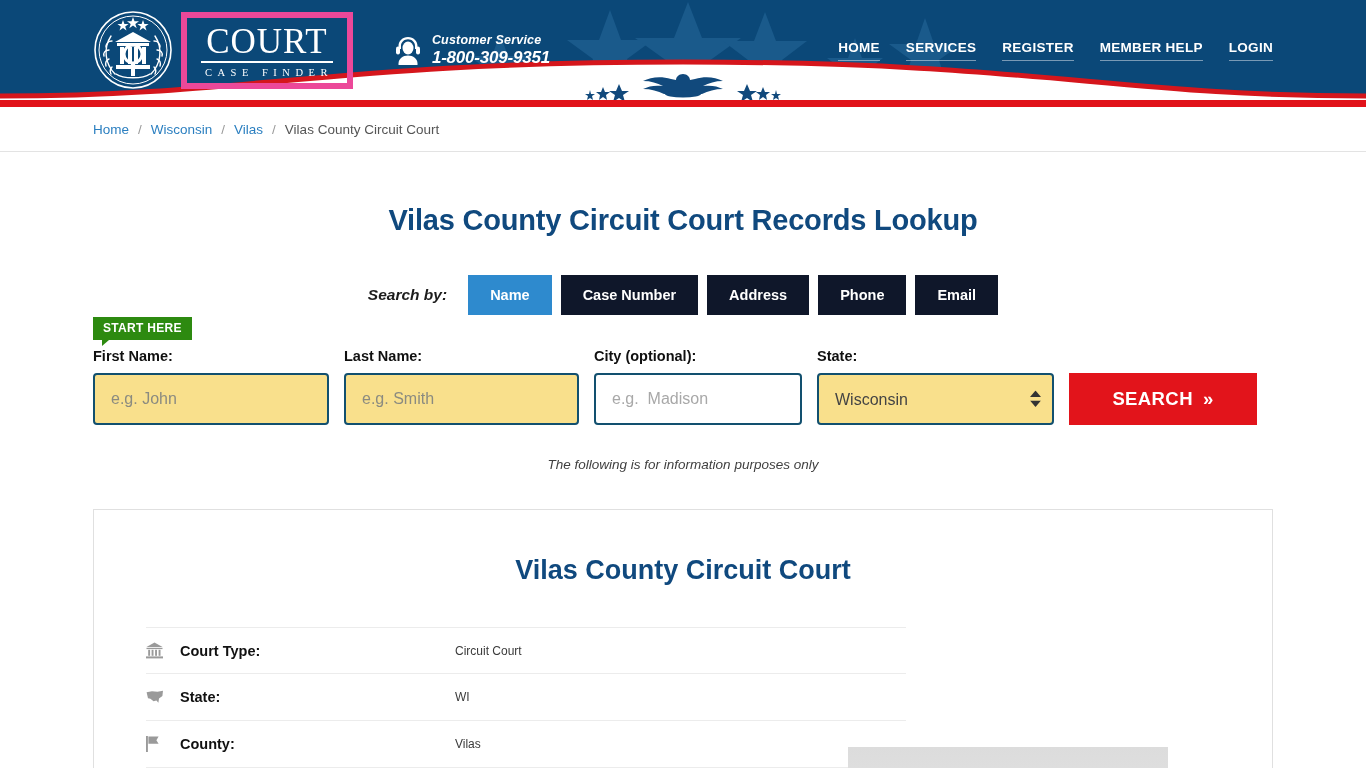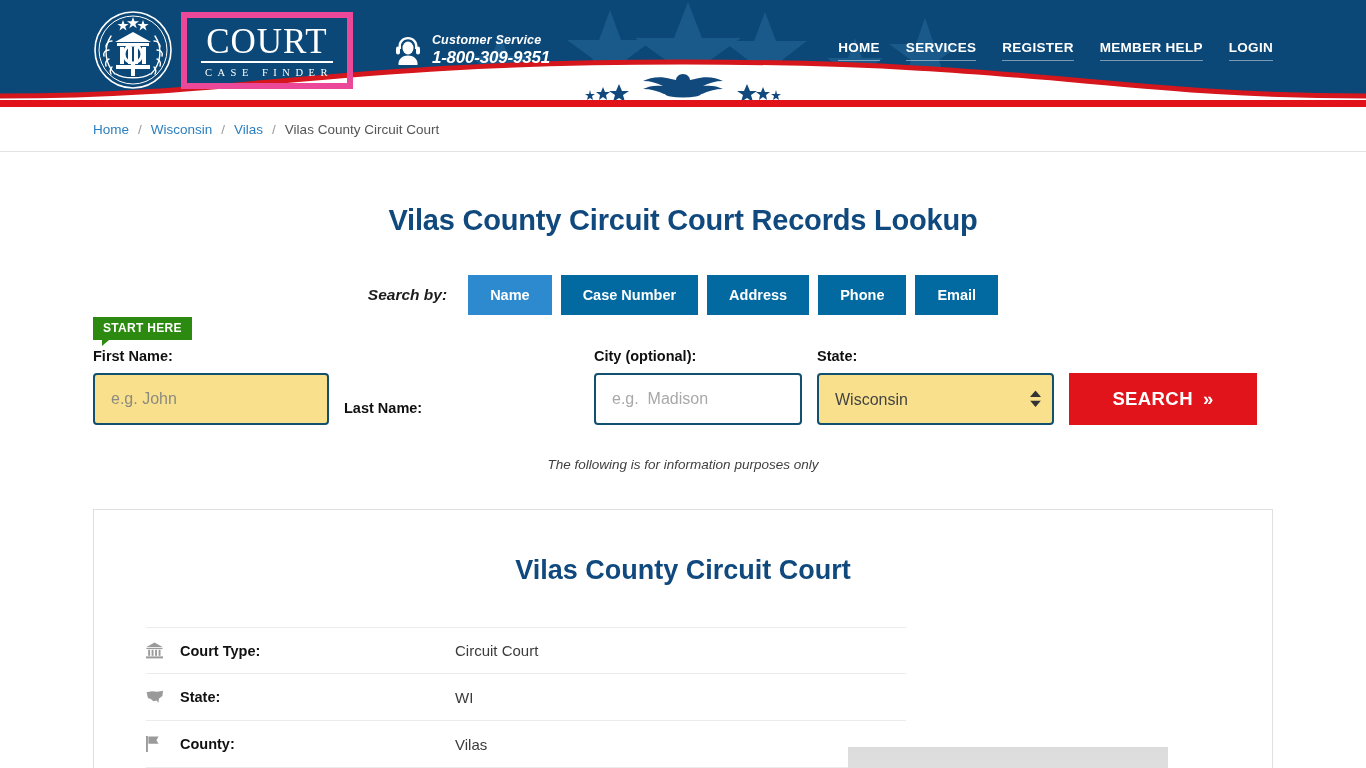--- a/index.html
+++ b/index.html
@@ -109,21 +109,21 @@
   
   .searchby {
     display: flex; align-items: center; justify-content: center;
     margin-top: 38px; gap: 9px;
   }
   .searchby-label {
     font-size: 15.5px; font-style: italic; font-weight: bold;
     color: #1c1c1c; margin-right: 12px;
   }
   .tab {
-    background: #0369a1; color: #fff;
+    background: #0f172a; color: #fff;
     font-size: 14.5px; font-weight: bold;
     padding: 0 22px; height: 40px;
     display: flex; align-items: center; justify-content: center;
     cursor: pointer; border: none;
     font-family: "Liberation Sans", sans-serif;
   }
   .tab.active { background: #2e8ace; }
 
   
   .formrow {
@@ -221,21 +221,21 @@
   .detail-row:first-child { border-top: 1px solid #ececec; }
   .d-icon {
     width: 34px; flex: 0 0 34px;
     display: flex; align-items: center; justify-content: flex-start;
     color: #9a9a9a;
   }
   .d-label {
     width: 275px; flex: 0 0 275px;
     font-size: 14.5px; font-weight: bold; color: #111;
   }
-  .d-value { font-size: 15px; color: #3b3b3b; }
+  .d-value { font-size: 12px; color: #3b3b3b; }
 
   .court-photo {
     position: absolute;
     right: 52px; top: 120px;
     width: 320px; height: 200px;
     overflow: hidden;
   }
   .card-body { position: relative; margin-top: 21px; }
 </style>
 </head>
@@ -379,20 +379,21 @@
     <form class="formrow">
       <div class="starthere">START HERE</div>
 
       <div class="field f-first">
         <label class="field-label">First Name:</label>
         <input type="text" placeholder="e.g. John" style="">
       </div>
 
       <div class="field f-last">
         <label class="field-label">Last Name:</label>
+        <input type="text" placeholder="e.g. Smith" style="">
       </div>
 
       <div class="field f-city white">
         <label class="field-label">City (optional):</label>
         <input type="text" placeholder="e.g.  Madison" style="">
       </div>
 
       <div class="field f-state">
         <label class="field-label">State:</label>
         <div class="selwrap">

